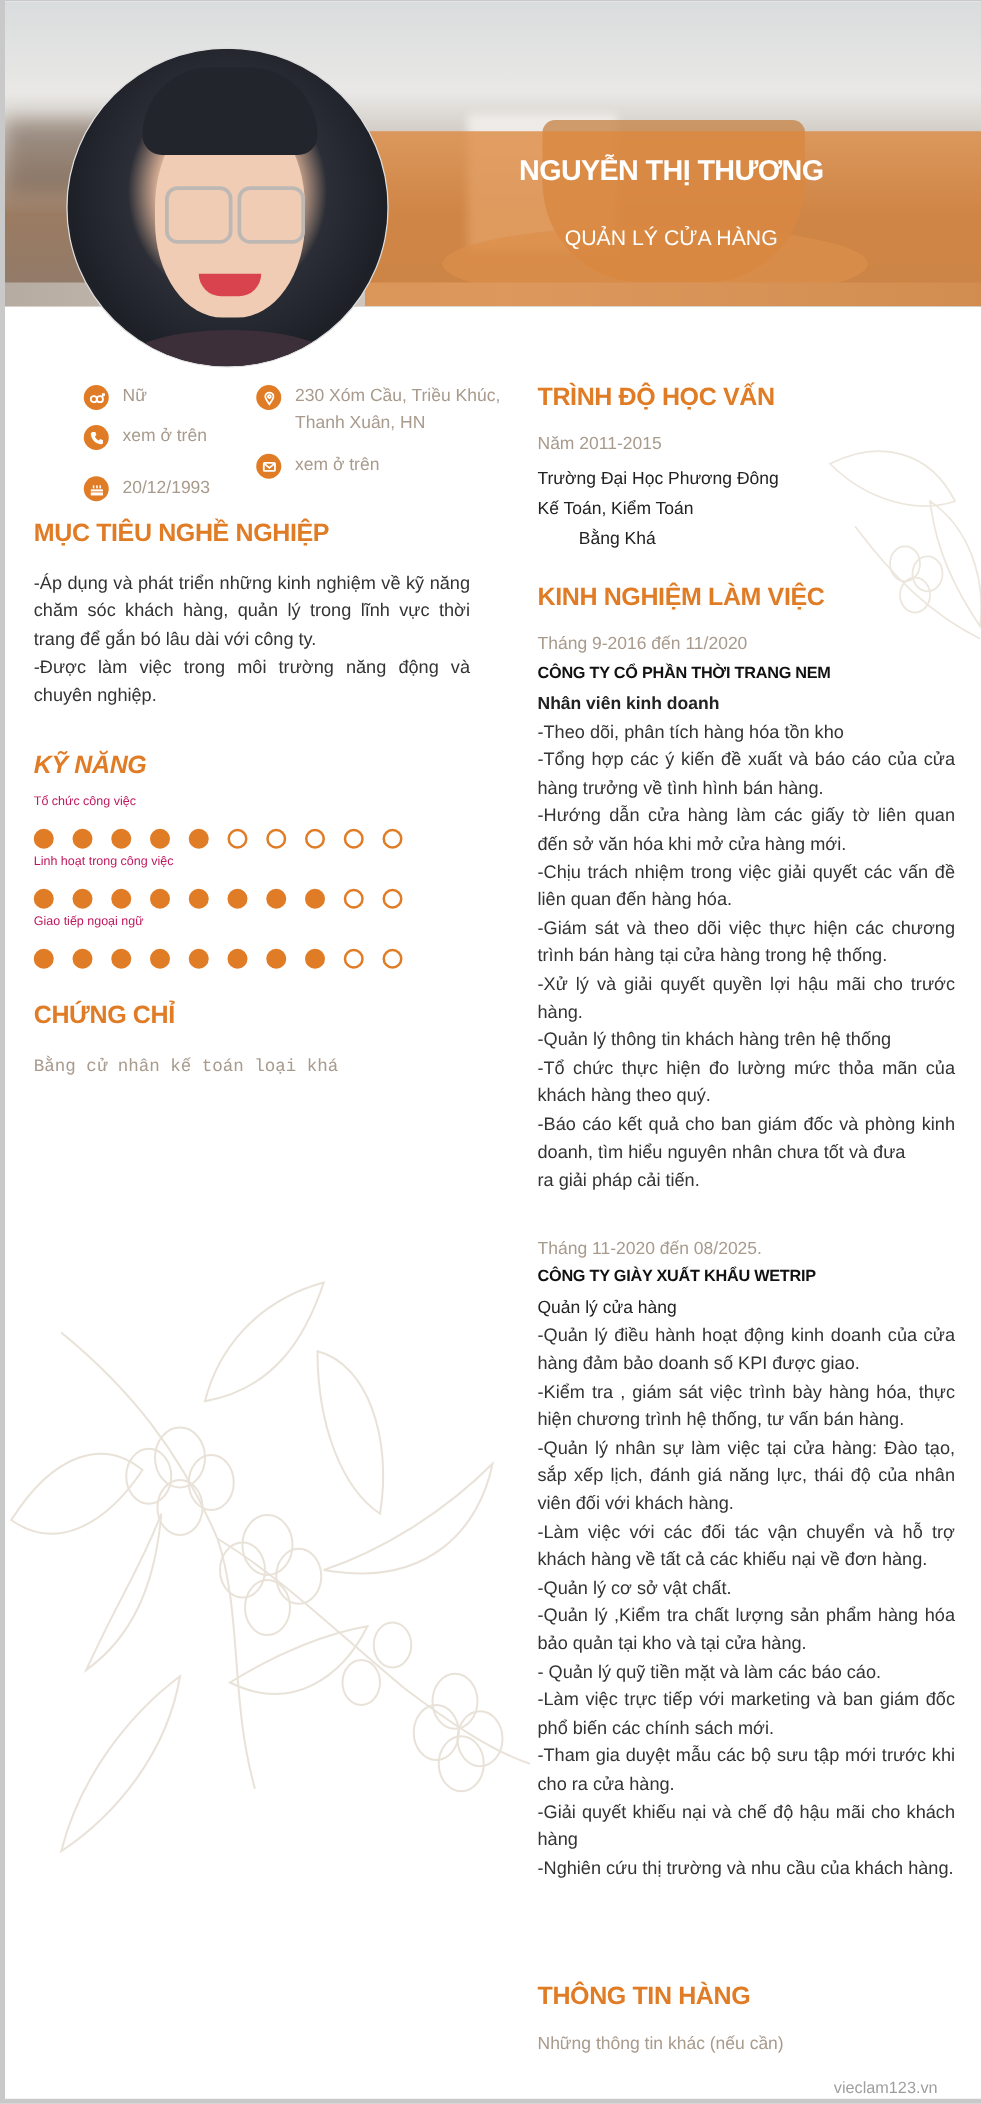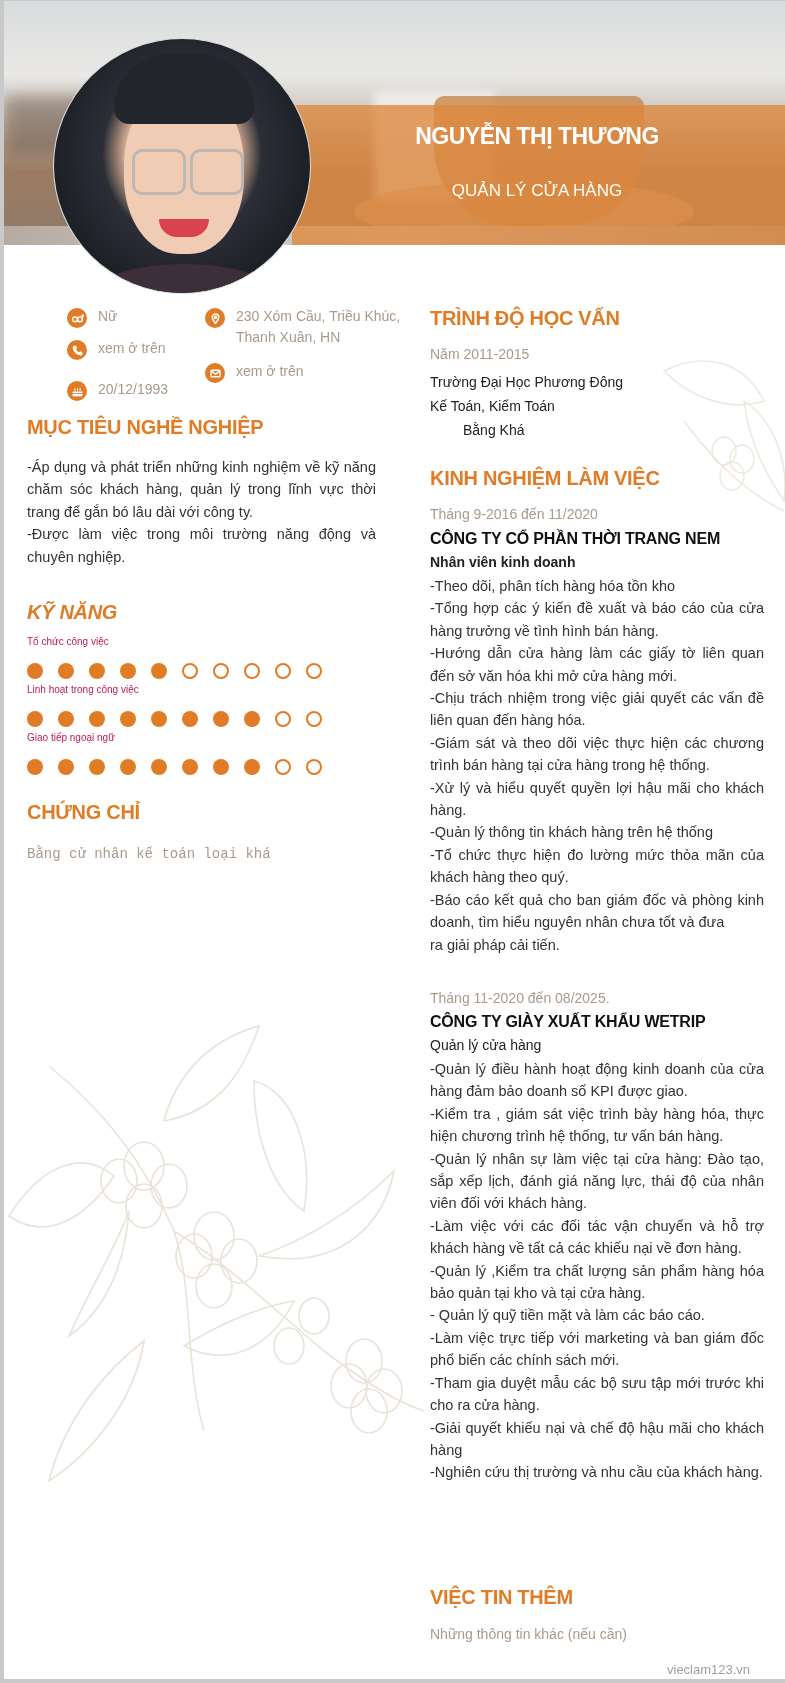--- a/index.html
+++ b/index.html
@@ -60,21 +60,21 @@
 
   .heading {
     position: absolute; color: #e07c25; font-size: 20px; font-weight: bold; letter-spacing: -0.3px;
     white-space: nowrap;
   }
   .para {
     position: absolute; color: #333333; font-size: 14.5px; line-height: 22.4px; text-align: justify;
   }
   .muted { position: absolute; color: #a89a8c; font-size: 14px; white-space: nowrap; }
   .dark { position: absolute; color: #222; font-size: 14px; white-space: nowrap; }
-  .company { position: absolute; color: #111; font-size: 16px; font-weight: bold; white-space: nowrap; letter-spacing: -0.2px; }
+  .company { position: absolute; color: #111; font-size: 13px; font-weight: bold; white-space: nowrap; letter-spacing: -0.2px; }
 
   .skill-label { position: absolute; color: #be185d; font-size: 10px; white-space: nowrap; }
   .dots { position: absolute; display: flex; gap: 15px; }
   .dot { width: 16px; height: 16px; border-radius: 50%; box-sizing: border-box; }
   .dot.on { background: #e07c25; }
   .dot.off { border: 2px solid #e07c25; background: #fff; }
 
   .exp-list { position: absolute; width: 334px; }
   .exp-list div { color: #333; font-size: 14.5px; line-height: 22.4px; text-align: justify; }
 
@@ -259,40 +259,41 @@
 
   <div class="muted" style="left:426px; top:505px;">Tháng 9-2016 đến 11/2020</div>
   <div class="company" style="left:426px; top:529px;">CÔNG TY CỔ PHẦN THỜI TRANG NEM</div>
   <div class="dark" style="left:426px; top:553px;font-weight:bold;">Nhân viên kinh doanh</div>
   <div class="exp-list" style="left:426px; top:574px;">
       <div>-Theo dõi, phân tích hàng hóa tồn kho</div>
       <div>-Tổng hợp các ý kiến đề xuất và báo cáo của cửa hàng trưởng về tình hình bán hàng.</div>
       <div>-Hướng dẫn cửa hàng làm các giấy tờ liên quan đến sở văn hóa khi mở cửa hàng mới.</div>
       <div>-Chịu trách nhiệm trong việc giải quyết các vấn đề liên quan đến hàng hóa.</div>
       <div>-Giám sát và theo dõi việc thực hiện các chương trình bán hàng tại cửa hàng trong hệ thống.</div>
-      <div>-Xử lý và hiểu quyết quyền lợi hậu mãi cho khách hàng.</div>
+      <div>-Xử lý và giải quyết quyền lợi hậu mãi cho trước hàng.</div>
       <div>-Quản lý thông tin khách hàng trên hệ thống</div>
       <div>-Tổ chức thực hiện đo lường mức thỏa mãn của khách hàng theo quý.</div>
       <div>-Báo cáo kết quả cho ban giám đốc và phòng kinh doanh, tìm hiểu nguyên nhân chưa tốt và đưa</div>
       <div>ra giải pháp cải tiến.</div>
     </div>
 
   <div class="muted" style="left:426px; top:989px;">Tháng 11-2020 đến 08/2025.</div>
   <div class="company" style="left:426px; top:1012px;">CÔNG TY GIÀY XUẤT KHẨU WETRIP</div>
   <div class="dark" style="left:426px; top:1036px;">Quản lý cửa hàng</div>
   <div class="exp-list" style="left:426px; top:1057px;">
       <div>-Quản lý điều hành hoạt động kinh doanh của cửa hàng đảm bảo doanh số KPI được giao.</div>
       <div>-Kiểm tra , giám sát việc trình bày hàng hóa, thực hiện chương trình hệ thống, tư vấn bán hàng.</div>
       <div>-Quản lý nhân sự làm việc tại cửa hàng: Đào tạo, sắp xếp lịch, đánh giá năng lực, thái độ của nhân viên đối với khách hàng.</div>
       <div>-Làm việc với các đối tác vận chuyển và hỗ trợ khách hàng về tất cả các khiếu nại về đơn hàng.</div>
+      <div>-Quản lý cơ sở vật chất.</div>
       <div>-Quản lý ,Kiểm tra chất lượng sản phẩm hàng hóa bảo quản tại kho và tại cửa hàng.</div>
       <div>- Quản lý quỹ tiền mặt và làm các báo cáo.</div>
       <div>-Làm việc trực tiếp với marketing và ban giám đốc phổ biến các chính sách mới.</div>
       <div>-Tham gia duyệt mẫu các bộ sưu tập mới trước khi cho ra cửa hàng.</div>
       <div>-Giải quyết khiếu nại và chế độ hậu mãi cho khách hàng</div>
       <div>-Nghiên cứu thị trường và nhu cầu của khách hàng.</div>
     </div>
 
-  <div class="heading" style="left:426px; top:1585px;">VIỆC TIN THÊM</div>
+  <div class="heading" style="left:426px; top:1585px;">THÔNG TIN HÀNG</div>
   <div class="muted" style="left:426px; top:1625px;">Những thông tin khác (nếu cần)</div>
 
   <div class="watermark">vieclam123.vn</div>
 </div>
 
 </body></html>

